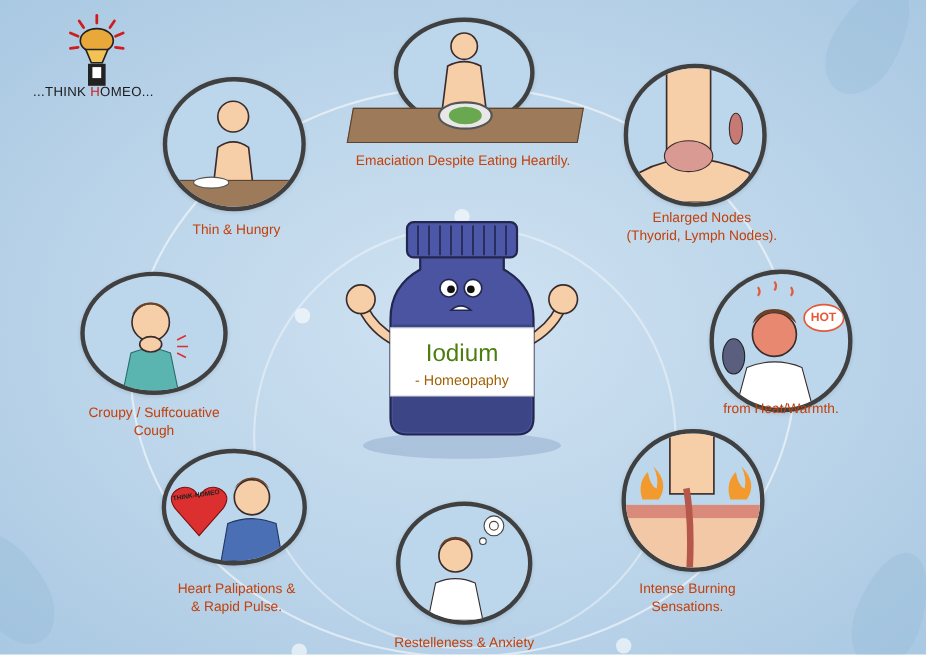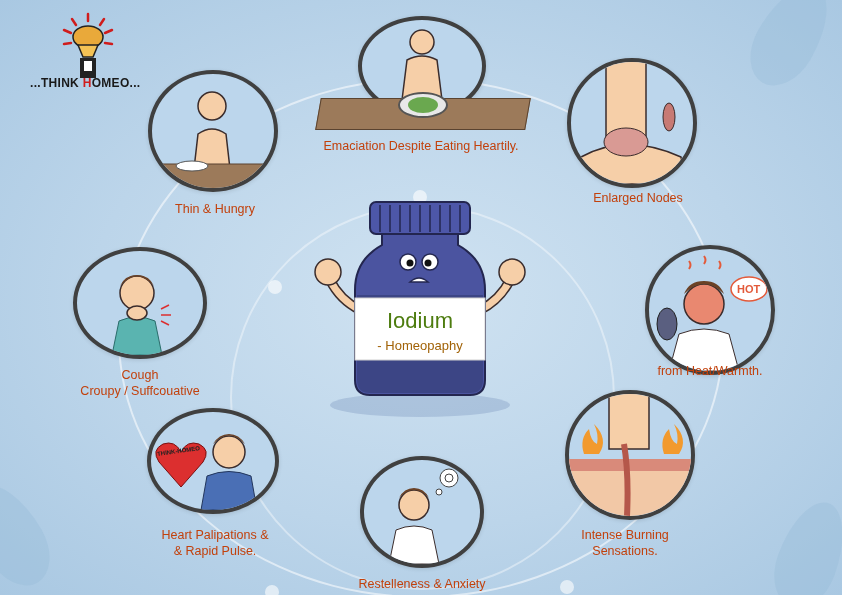--- a/index.html
+++ b/index.html
@@ -15,21 +15,21 @@
   .leaf { position: absolute; width: 60px; height: 110px; border-radius: 50% 50% 50% 50% / 60% 60% 40% 40%; background: rgba(150,185,215,0.35); }
   .bubble {
     position: absolute; border-radius: 50%; background: #bcd6ec;
     border: 4px solid #404040; box-shadow: 0 1px 4px rgba(0,0,0,0.12); overflow: hidden;
   }
   .label {
     position: absolute; text-align: center; font-size: 12.5px; line-height: 16px;
     color: #c2410c; font-weight: normal; white-space: nowrap;
   }
   .logo { position: absolute; left: 28px; top: 12px; width: 130px; height: 85px; }
-  .logo-text { position: absolute; left: 30px; top: 76px; font-size: 12px; font-weight: bold; color: #1a1a1a; letter-spacing: 0.3px; }
+  .logo-text { position: absolute; left: 30px; top: 76px; font-size: 12px; font-weight: normal; color: #1a1a1a; letter-spacing: 0.3px; }
   .logo-text .red { color: #d01c1c; }
   .bottle { position: absolute; left: 300px; top: 190px; width: 240px; height: 230px; }
   .skin { fill: #f6cfa8; stroke: #3a2c2c; stroke-width: 1.5; }
 </style>
 </head>
 <body>
 
 <div class="ring" style="left:118px; top:78px; width:606px; height:520px;"></div>
 <div class="ring" style="left:230px; top:205px; width:385px; height:385px; border-color: rgba(255,255,255,0.4);"></div>
 <div class="dot" style="left:268px; top:280px;"></div>
@@ -118,20 +118,21 @@
 <div class="bubble" style="left:567px; top:58px; width:130px; height:130px;">
   <svg width="122" height="122" viewBox="0 0 122 122">
     <rect x="35" y="-5" width="40" height="80" class="skin"></rect>
     <path d="M5 122 L10 95 Q55 70 110 95 L115 122 Z" class="skin"></path>
     <ellipse cx="55" cy="80" rx="22" ry="14" fill="#d99a94" stroke="#3a2c2c"></ellipse>
     <ellipse cx="98" cy="55" rx="6" ry="14" fill="#c77a74" stroke="#3a2c2c"></ellipse>
   </svg>
 </div>
 <div class="label" style="left:548px; top:190px; width:180px;">
     <div>Enlarged Nodes</div>
+    <div>(Thyorid, Lymph Nodes).</div>
   </div>
 
 <div class="bubble" style="left:645px; top:245px; width:130px; height:130px;">
   <svg width="122" height="122" viewBox="0 0 122 122">
     <circle cx="55" cy="55" r="20" fill="#e98870" stroke="#3a2c2c" stroke-width="1.5"></circle>
     <path d="M35 45 Q55 25 75 45 Q70 32 55 32 Q40 32 35 45 Z" fill="#6b4226"></path>
     <path d="M20 122 L30 85 Q55 75 80 85 L90 122 Z" fill="#fff" stroke="#3a2c2c"></path>
     <ellipse cx="18" cy="75" rx="10" ry="16" fill="#5a5f80" stroke="#222"></ellipse>
     <ellipse cx="100" cy="40" rx="18" ry="12" fill="#fff" stroke="#e35a3a" stroke-width="1.5"></ellipse>
     <g stroke="#e35a3a" stroke-width="2" fill="none">
@@ -196,22 +197,22 @@
     <path d="M35 104 L42 70 Q60 62 78 70 L85 104 Z" fill="#5ab4b0" stroke="#2a6c6a"></path>
     <ellipse cx="60" cy="62" rx="10" ry="7" class="skin"></ellipse>
     <g stroke="#dc2f2f" stroke-width="1.5">
         <line x1="84" y1="58" x2="92" y2="54"></line>
         <line x1="84" y1="64" x2="94" y2="64"></line>
         <line x1="84" y1="70" x2="92" y2="74"></line>
       </g>
   </svg>
 </div>
 <div class="label" style="left:50px; top:367px; width:180px;">
+    <div>Croupy / Suffcouative</div>
     <div>Cough</div>
-    <div>Croupy / Suffcouative</div>
   </div>
 
 <div class="bubble" style="left:148px; top:70px; width:130px; height:122px;">
   <svg width="122" height="114" viewBox="0 0 122 114">
     <circle cx="60" cy="32" r="14" class="skin"></circle>
     <path d="M42 95 L46 60 Q60 50 74 60 L78 95 Z" class="skin"></path>
     <rect x="-5" y="90" width="132" height="30" fill="#9c7a5a" stroke="#5a4330"></rect>
     <ellipse cx="40" cy="92" rx="16" ry="5" fill="#fff" stroke="#555"></ellipse>
   </svg>
 </div>

